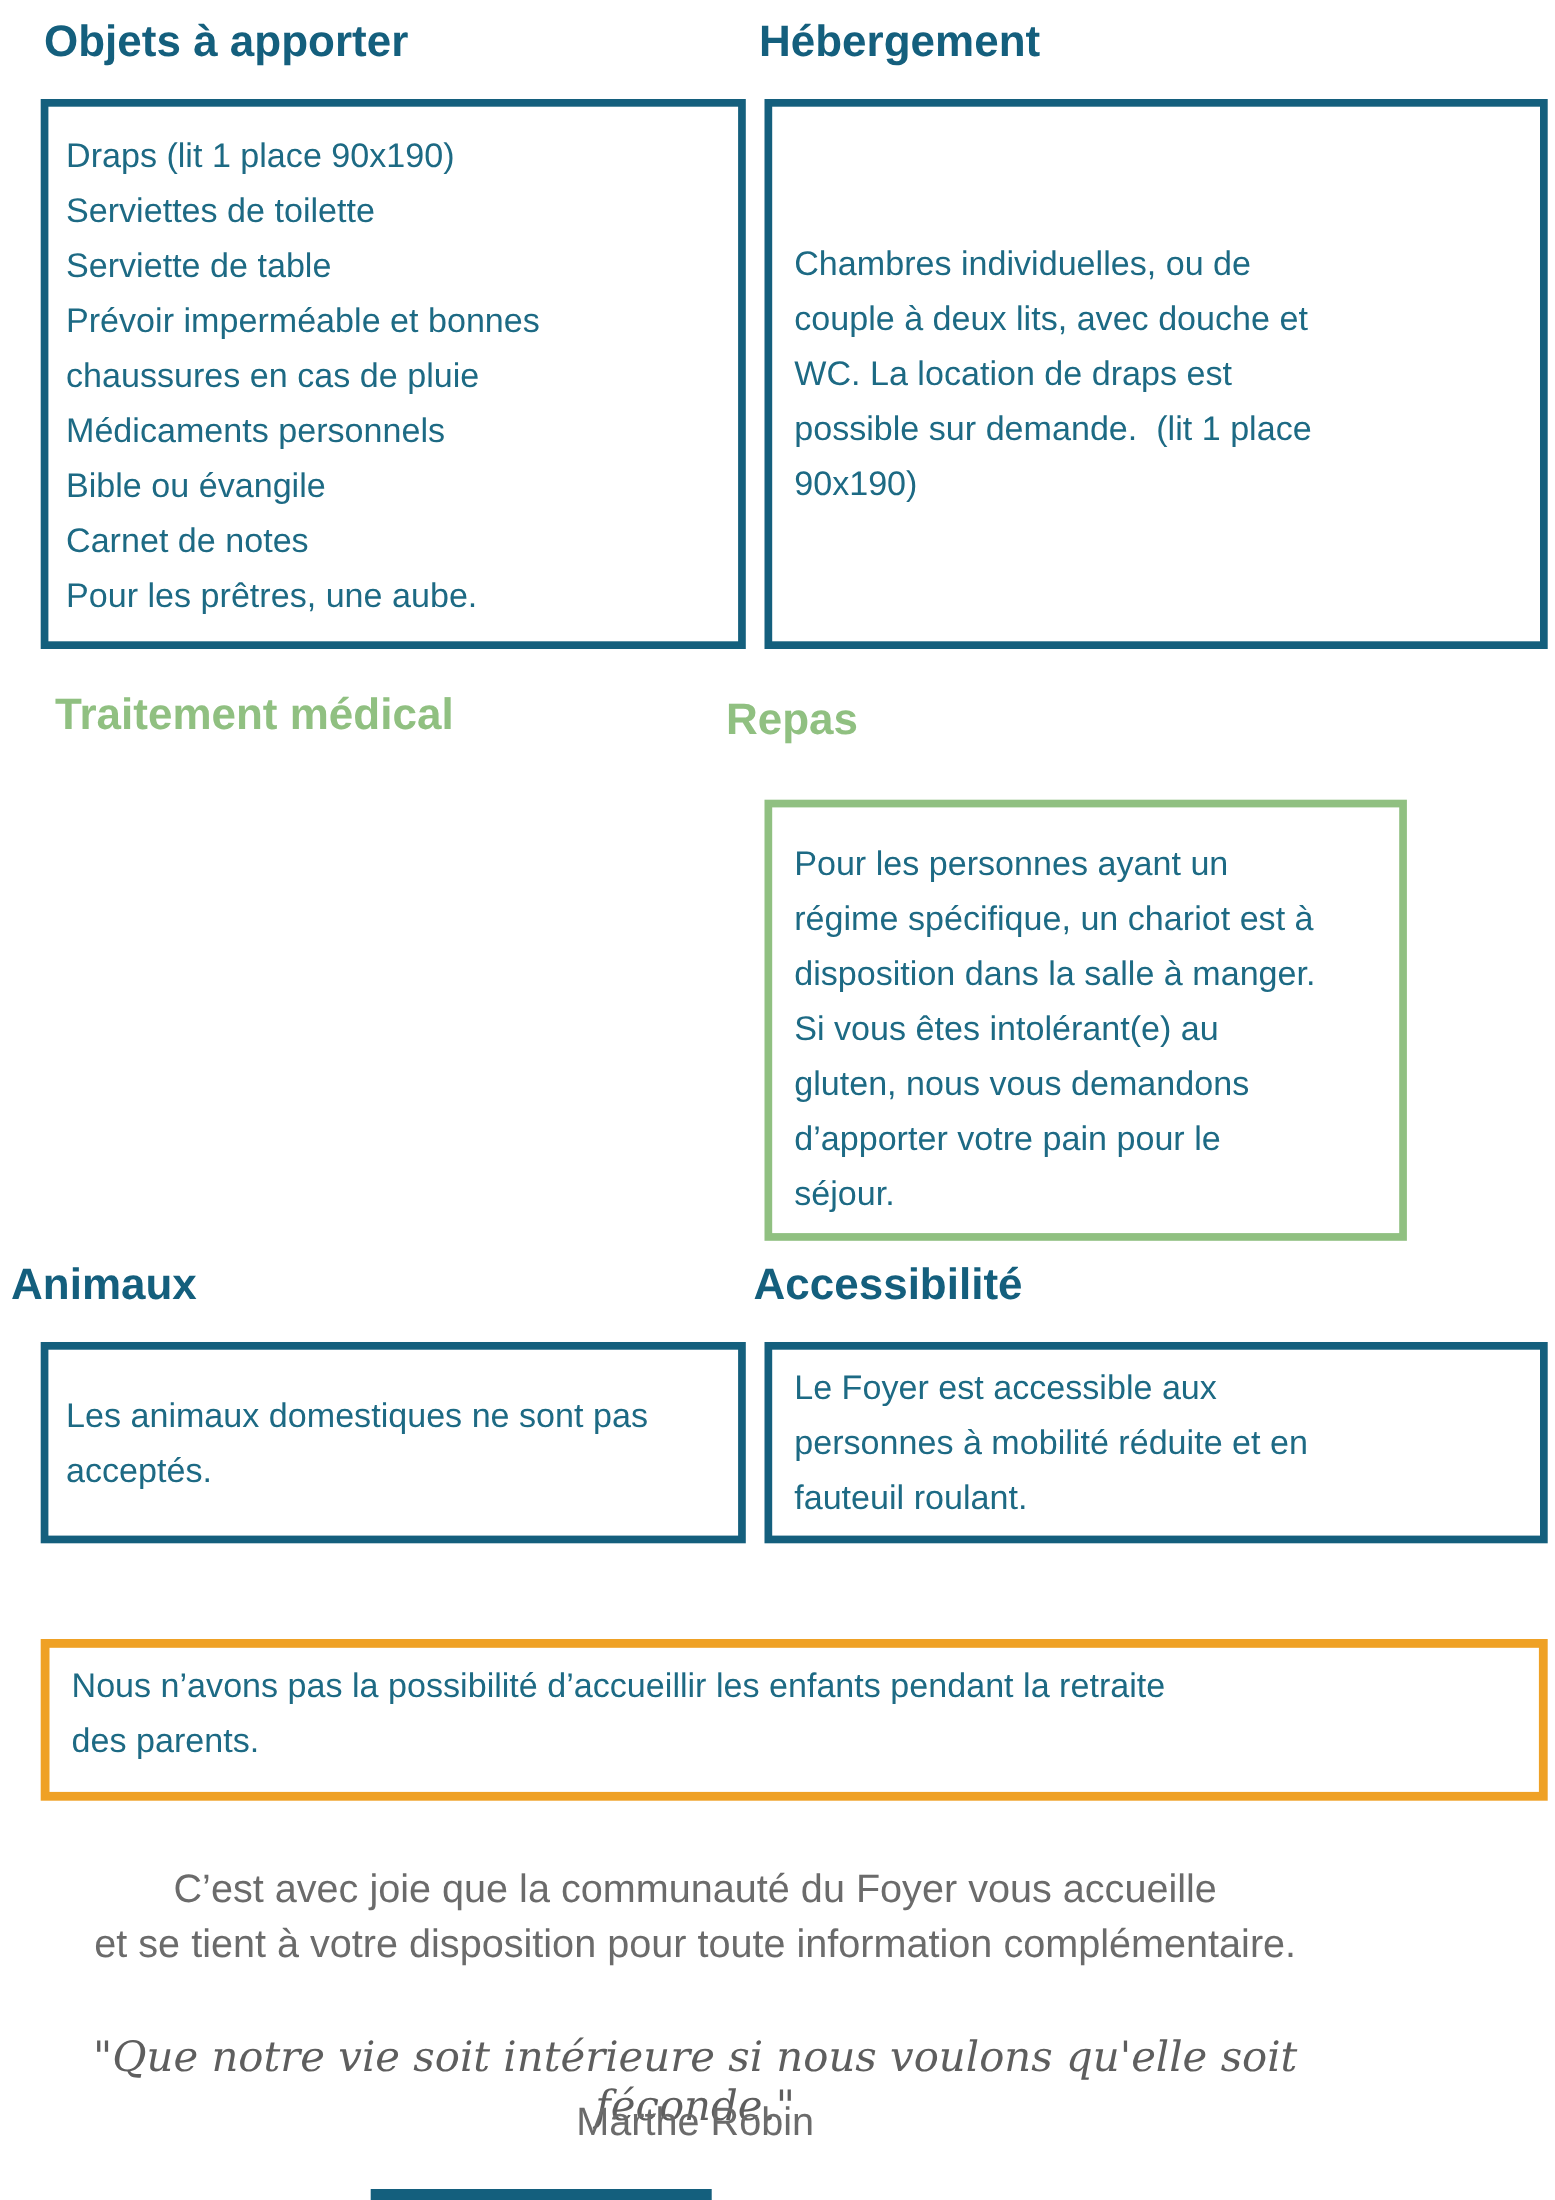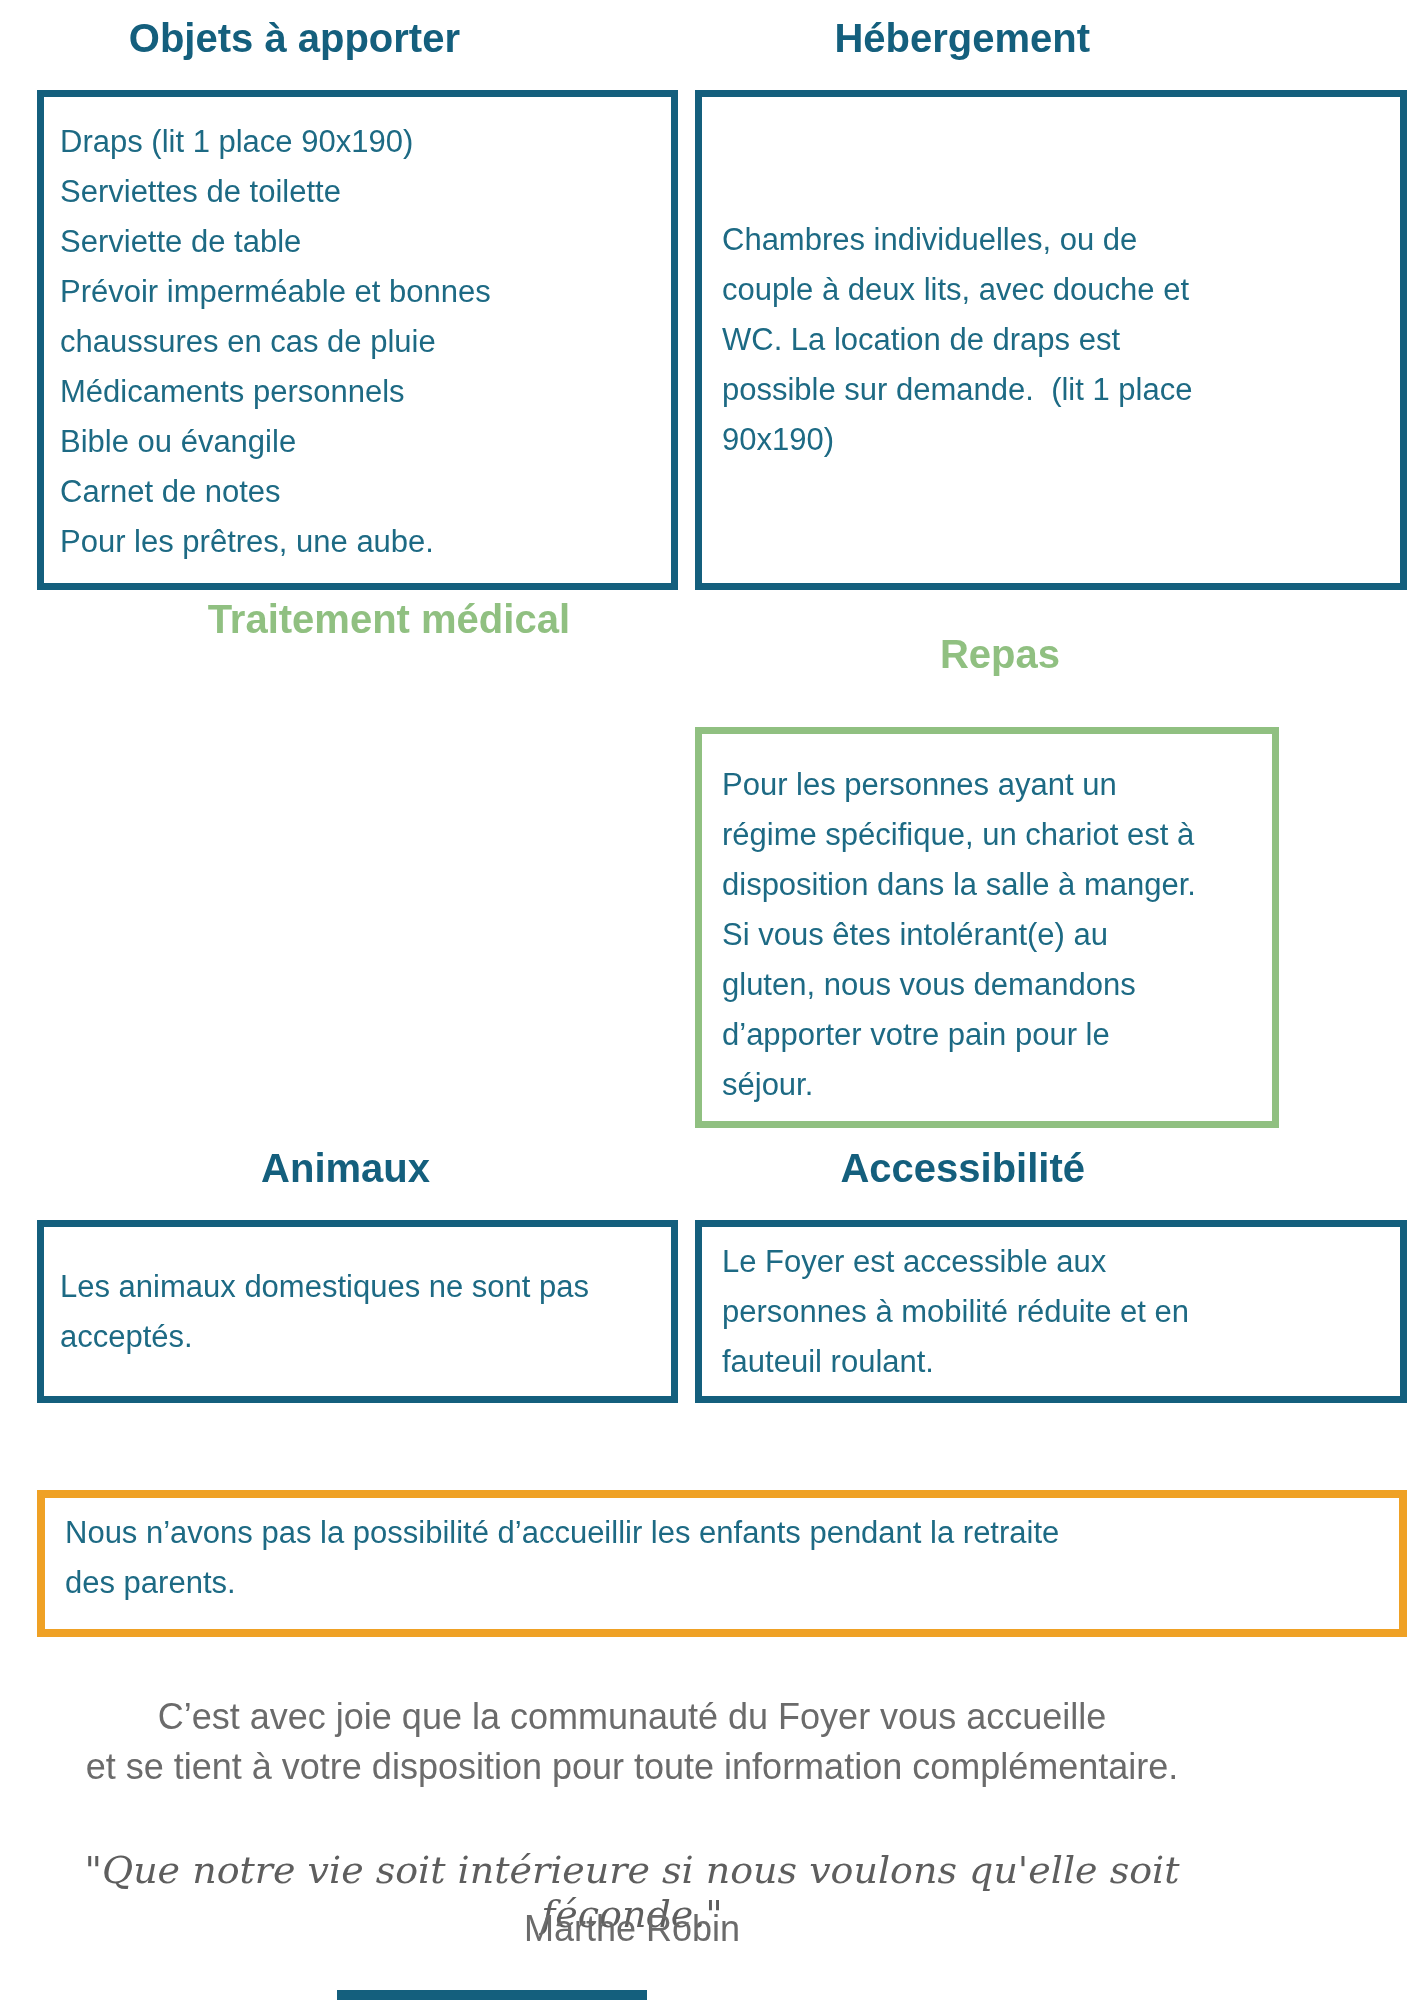--- a/index.html
+++ b/index.html
@@ -15,21 +15,21 @@
     position:relative;
     width:1414px;
     height:2000px;
     background:#ffffff;
     overflow:hidden;
     font-family:"Liberation Sans","DejaVu Sans",sans-serif;
   }
   .heading{
     position:absolute;
     margin:0;
-    text-align:right;
+    text-align:left;
     font-size:40px;
     font-weight:700;
     letter-spacing:0px;
     line-height:1.1;
     white-space:nowrap;
   }
   .h-teal{color:var(--teal);}
   .h-green{color:var(--green);}
   .h-orange{color:var(--orange);}
   .box{
@@ -42,21 +42,21 @@
     line-height:50px;
   }
   .b-teal{border-color:var(--teal);}
   .b-green{border-color:var(--green);}
   .b-orange{border-color:var(--orange);border-width:8px;}
   .box-text{white-space:pre-wrap;}
   .v-center{display:flex;align-items:center;}
 
   #h-objets{left:40px;top:16px;width:420px;}
   #h-hebergement{left:690px;top:16px;width:400px;}
-  #h-traitement{left:50px;top:597px;width:520px;}
+  #h-traitement{left:50px;top:628px;width:520px;}
   #h-repas{left:660px;top:632px;width:400px;}
   #h-animaux{left:10px;top:1146px;width:420px;}
   #h-accessibilite{left:685px;top:1146px;width:400px;}
   #h-enfants{left:390px;top:1416px;width:400px;}
 
   #box-objets{left:37px;top:90px;width:641px;height:500px;padding:20px 16px;}
   #box-hebergement{left:695px;top:90px;width:712px;height:500px;padding:0 20px;}
   #box-traitement{left:37px;top:727px;width:641px;height:401px;padding:26px 16px;}
   #box-repas{left:695px;top:727px;width:584px;height:401px;padding:26px 20px;}
   #box-animaux{left:37px;top:1220px;width:641px;height:183px;padding:0 16px;}

